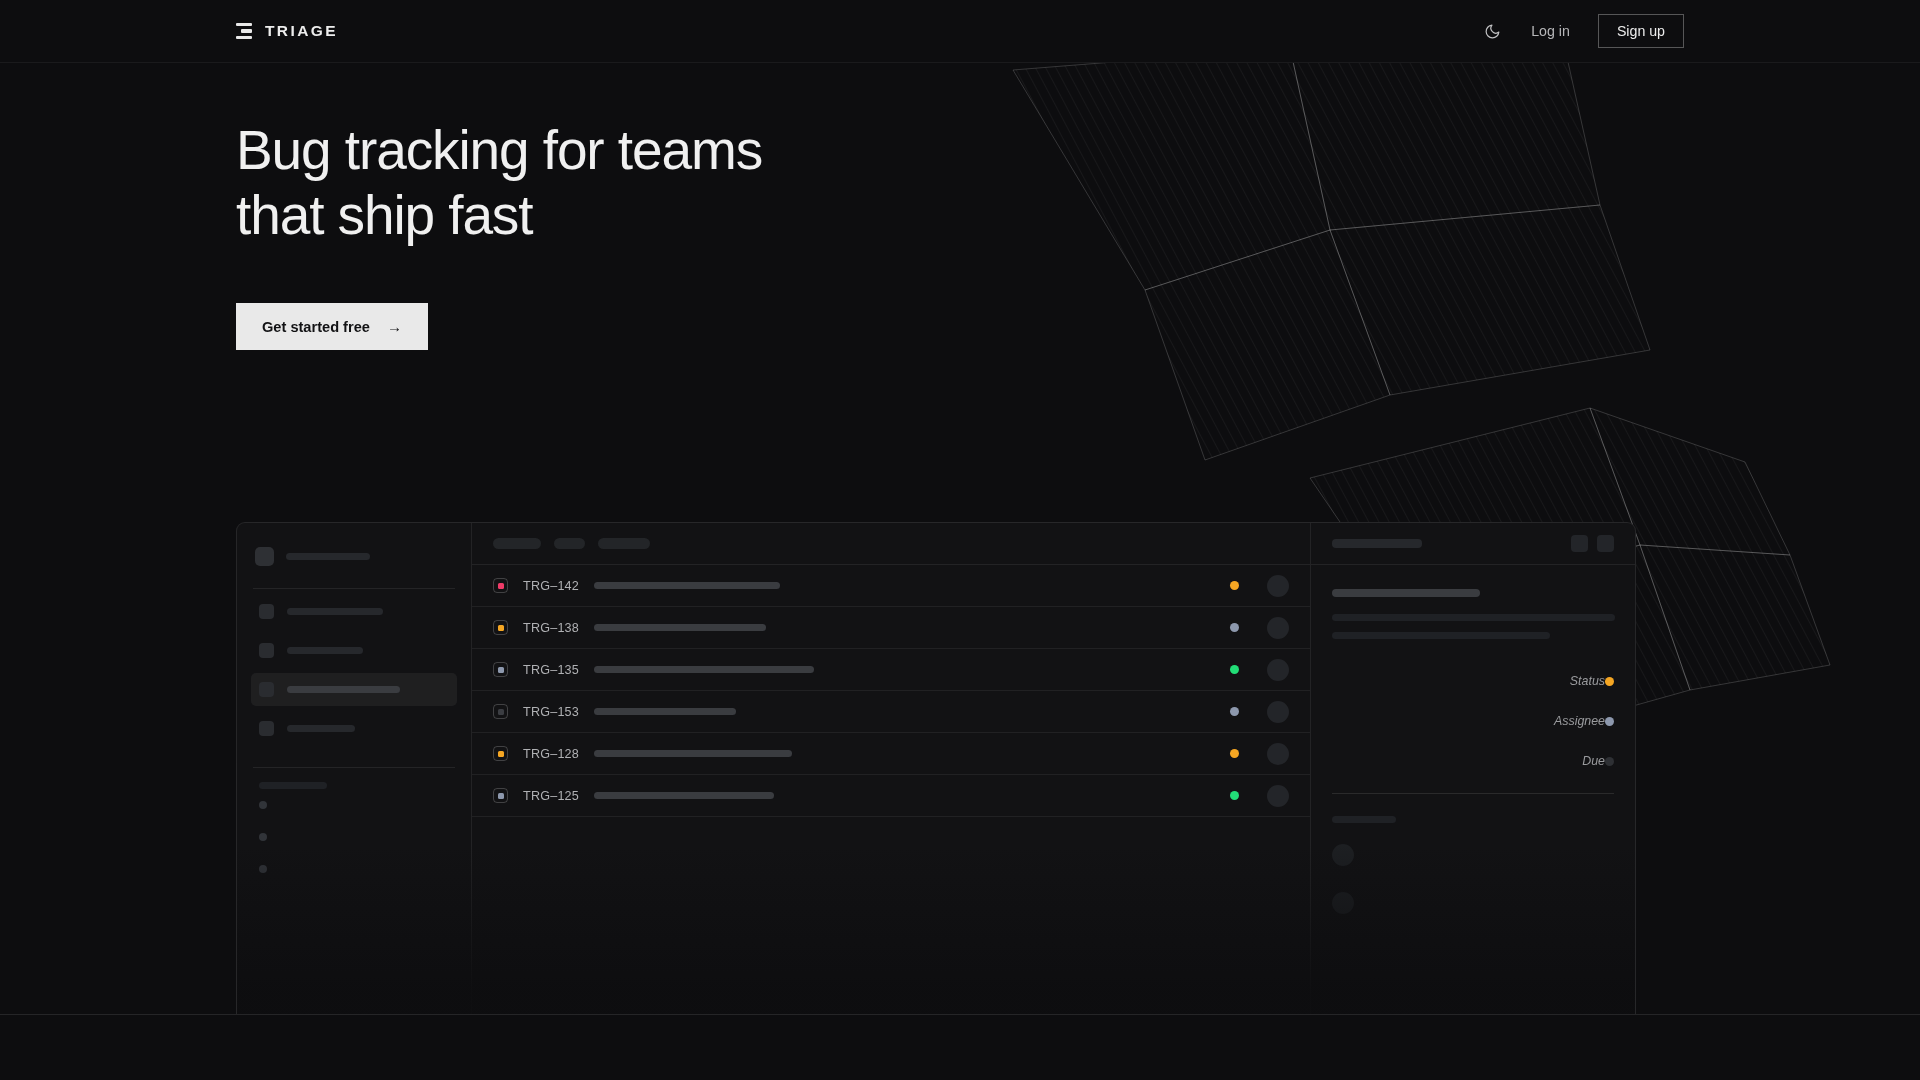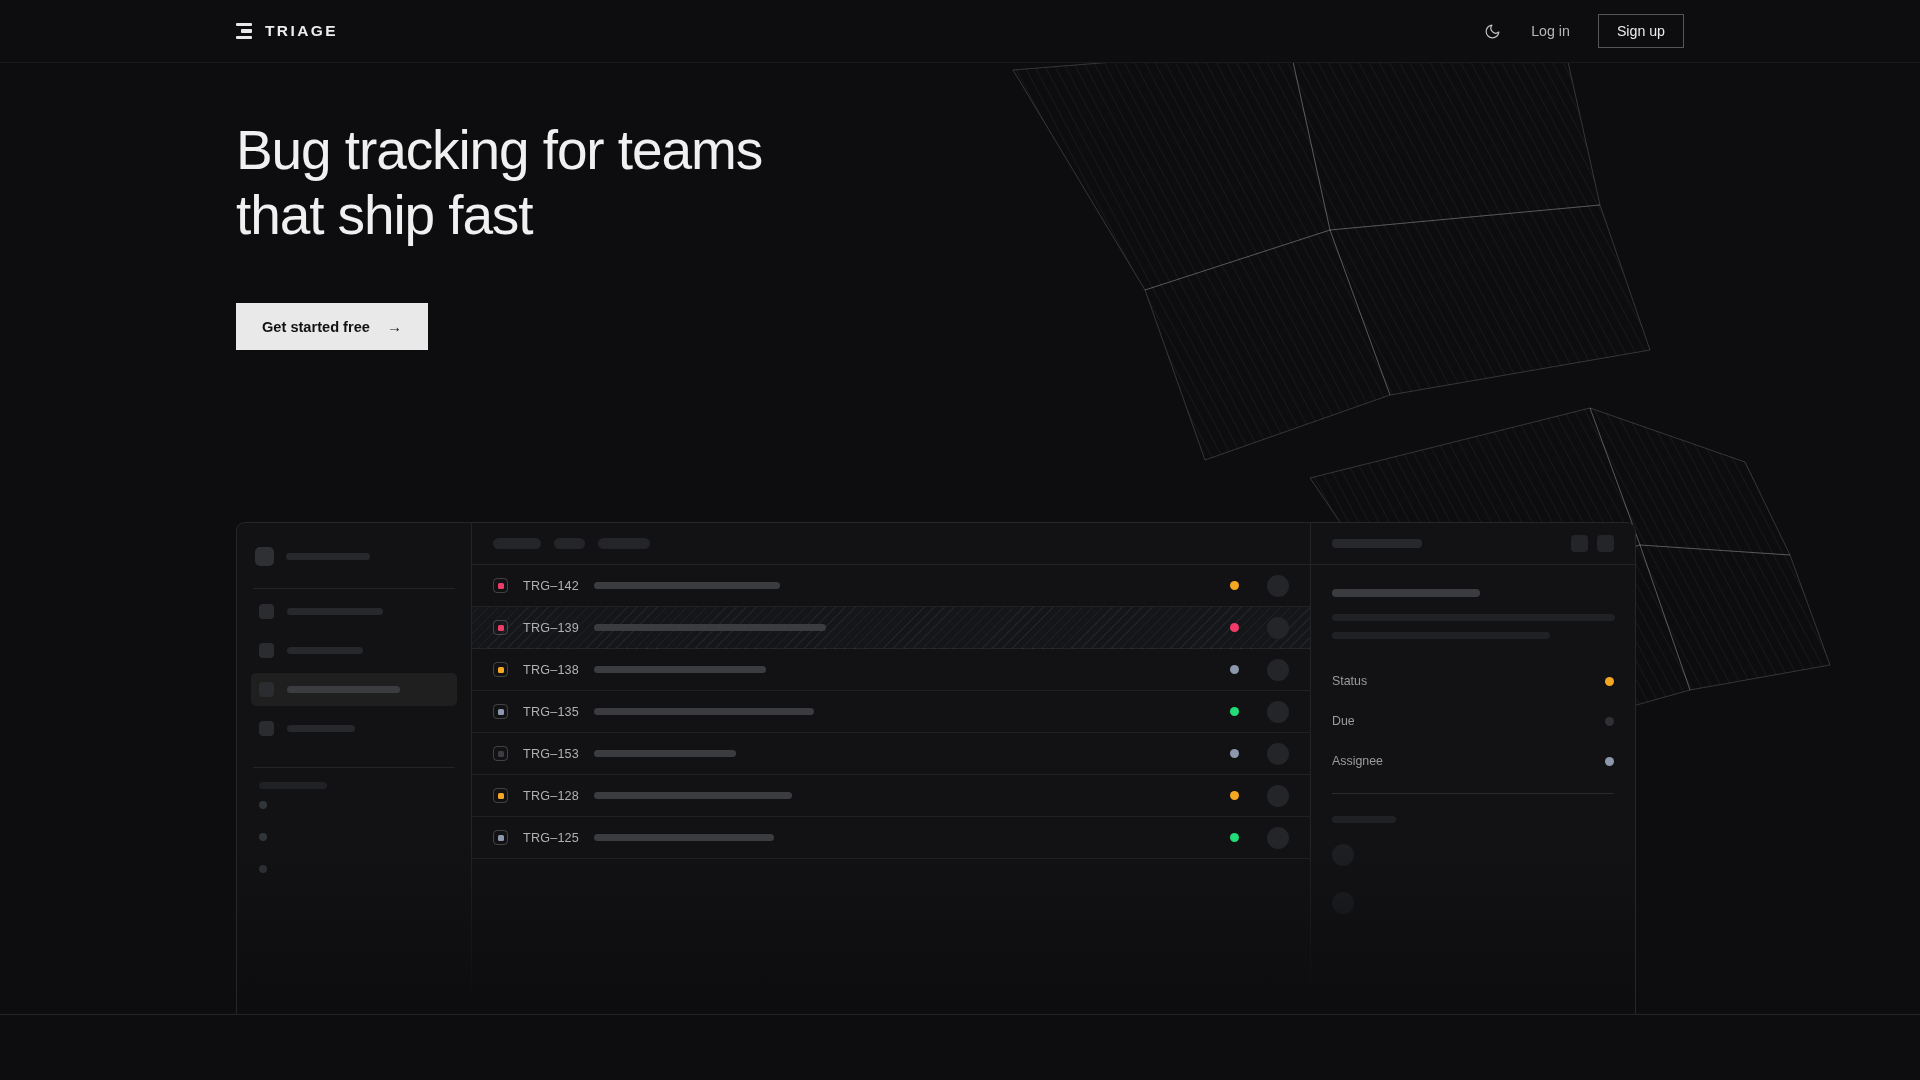--- a/index.html
+++ b/index.html
@@ -150,22 +150,23 @@
     width:325px; flex:none; border-left:1px solid rgba(255,255,255,0.075);
     display:flex; flex-direction:column;
   }
   .m-detail-head{
     height:42px; flex:none; display:flex; align-items:center;
     padding:0 21px; border-bottom:1px solid rgba(255,255,255,0.075);
   }
   .sq-btn{ width:17px; height:17px; border-radius:4px; background:#232529; cursor:pointer; }
   .m-detail-body{ padding:24px 21px 0 21px; }
   .meta-row{
-    display:flex; align-items:center; justify-content:space-between;
+    display:flex; align-items:center; justify-content:flex-end;
     padding:13px 0;
+    font-style:italic;
   }
   .meta-label{ font-size:12.4px; color:#9a9b9e; }
   .meta-dot{ width:9px; height:9px; border-radius:50%; }
   .m-detail-hr{ height:1px; background:rgba(255,255,255,0.10); margin-top:12px; }
   .av-row{ display:flex; align-items:center; padding:13px 0; }
   .av-circle{ width:22px; height:22px; border-radius:50%; background:#1d1f22; }
 
   
   .bottom-rule{
     position:absolute; left:0; top:1014px; width:1920px; height:1px;
@@ -281,30 +282,20 @@
           <div class="row">
             <span class="badge">
               <i style="background:#ef3b68"></i>
             </span>
             <span class="row-id">TRG–142</span>
             <span class="row-title" style="width:186px"></span>
             <span class="row-spacer"></span>
             <span class="row-dot" style="background:#f5a623"></span>
             <span class="row-av"></span>
           </div>
-          <div class="row striped">
-            <span class="badge">
-              <i style="background:#ef3b68"></i>
-            </span>
-            <span class="row-id">TRG–139</span>
-            <span class="row-title" style="width:232px"></span>
-            <span class="row-spacer"></span>
-            <span class="row-dot" style="background:#ef3b68"></span>
-            <span class="row-av"></span>
-          </div>
           <div class="row">
             <span class="badge">
               <i style="background:#f5a623"></i>
             </span>
             <span class="row-id">TRG–138</span>
             <span class="row-title" style="width:172px"></span>
             <span class="row-spacer"></span>
             <span class="row-dot" style="background:#8d98ad"></span>
             <span class="row-av"></span>
           </div>
@@ -365,26 +356,26 @@
         <div id="body-lines" style="margin-top:17px;display:flex;flex-direction:column;gap:11px;">
             <span class="sk dim" style="width: 283px;"></span>
             <span class="sk dim" style="width: 218px;"></span>
           </div>
         <div style="margin-top:22px;" id="meta-list">
             <div class="meta-row">
               <span class="meta-label">Status</span>
               <span class="meta-dot" style="background:#f5a623"></span>
             </div>
             <div class="meta-row">
+              <span class="meta-label">Assignee</span>
+              <span class="meta-dot" style="background:#8d98ad"></span>
+            </div>
+            <div class="meta-row">
               <span class="meta-label">Due</span>
               <span class="meta-dot" style="background:#2e3034"></span>
-            </div>
-            <div class="meta-row">
-              <span class="meta-label">Assignee</span>
-              <span class="meta-dot" style="background:#8d98ad"></span>
             </div>
           </div>
         <div class="m-detail-hr"></div>
         <div style="margin-top:22px;">
           <span class="sk dim" id="activity-label" style="display: block; width: 64px;"></span>
         </div>
         <div id="activity" style="margin-top:8px;">
             <div class="av-row">
               <span class="av-circle"></span>
             </div>

